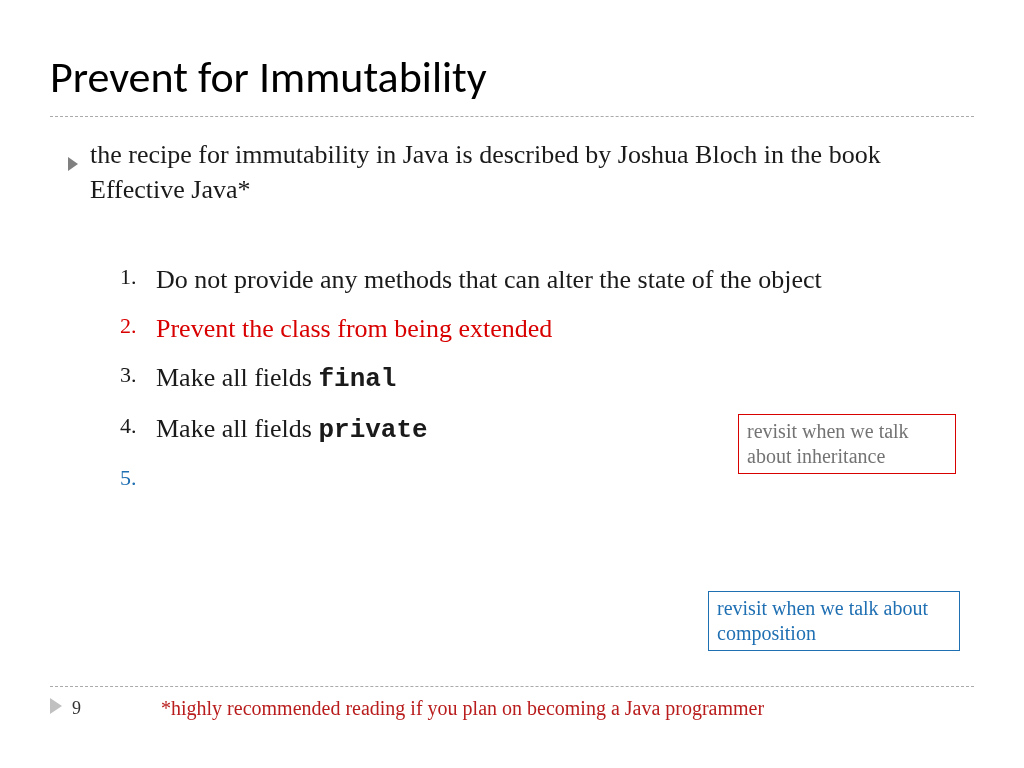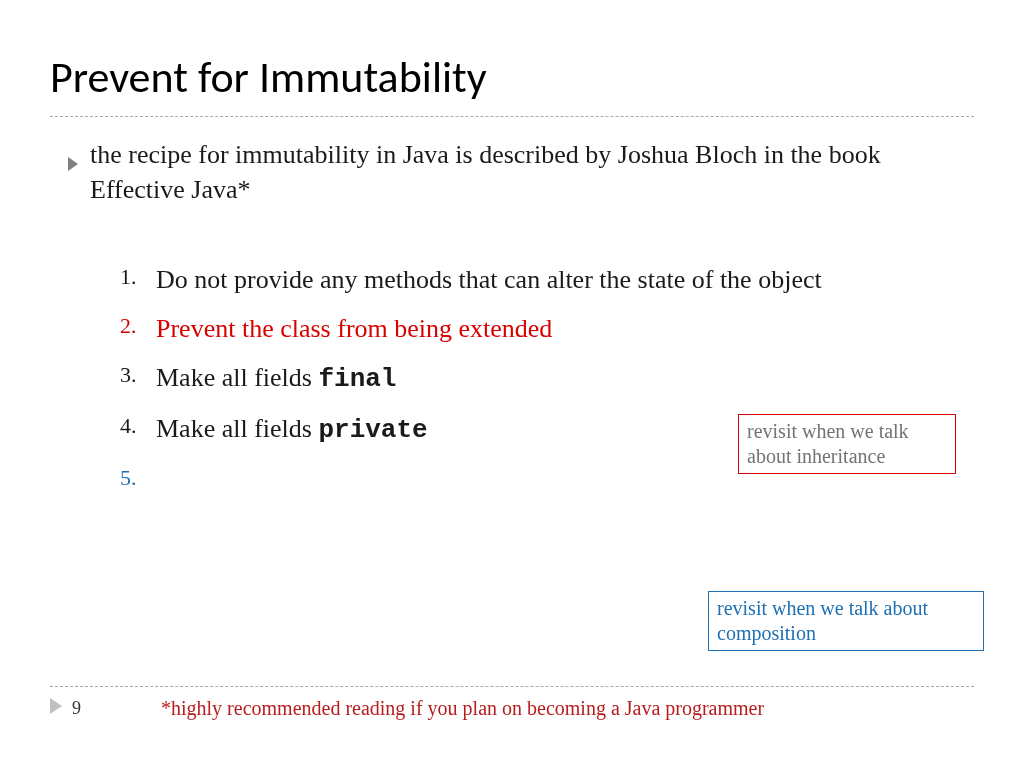--- a/index.html
+++ b/index.html
@@ -79,21 +79,21 @@
     left: 738px;
     top: 390px;
     width: 218px;
     margin-top: 24px;
   }
   .callout-blue {
     color: #1f6fb3;
     border: 1px solid #1f6fb3;
     left: 708px;
     top: 591px;
-    width: 276px;
+    width: 252px;
   }
   .footer {
     position: absolute;
     left: 50px;
     right: 50px;
     bottom: 48px;
     border-top: 1px dashed #aaa;
     padding-top: 10px;
   }
   .footer-row {

